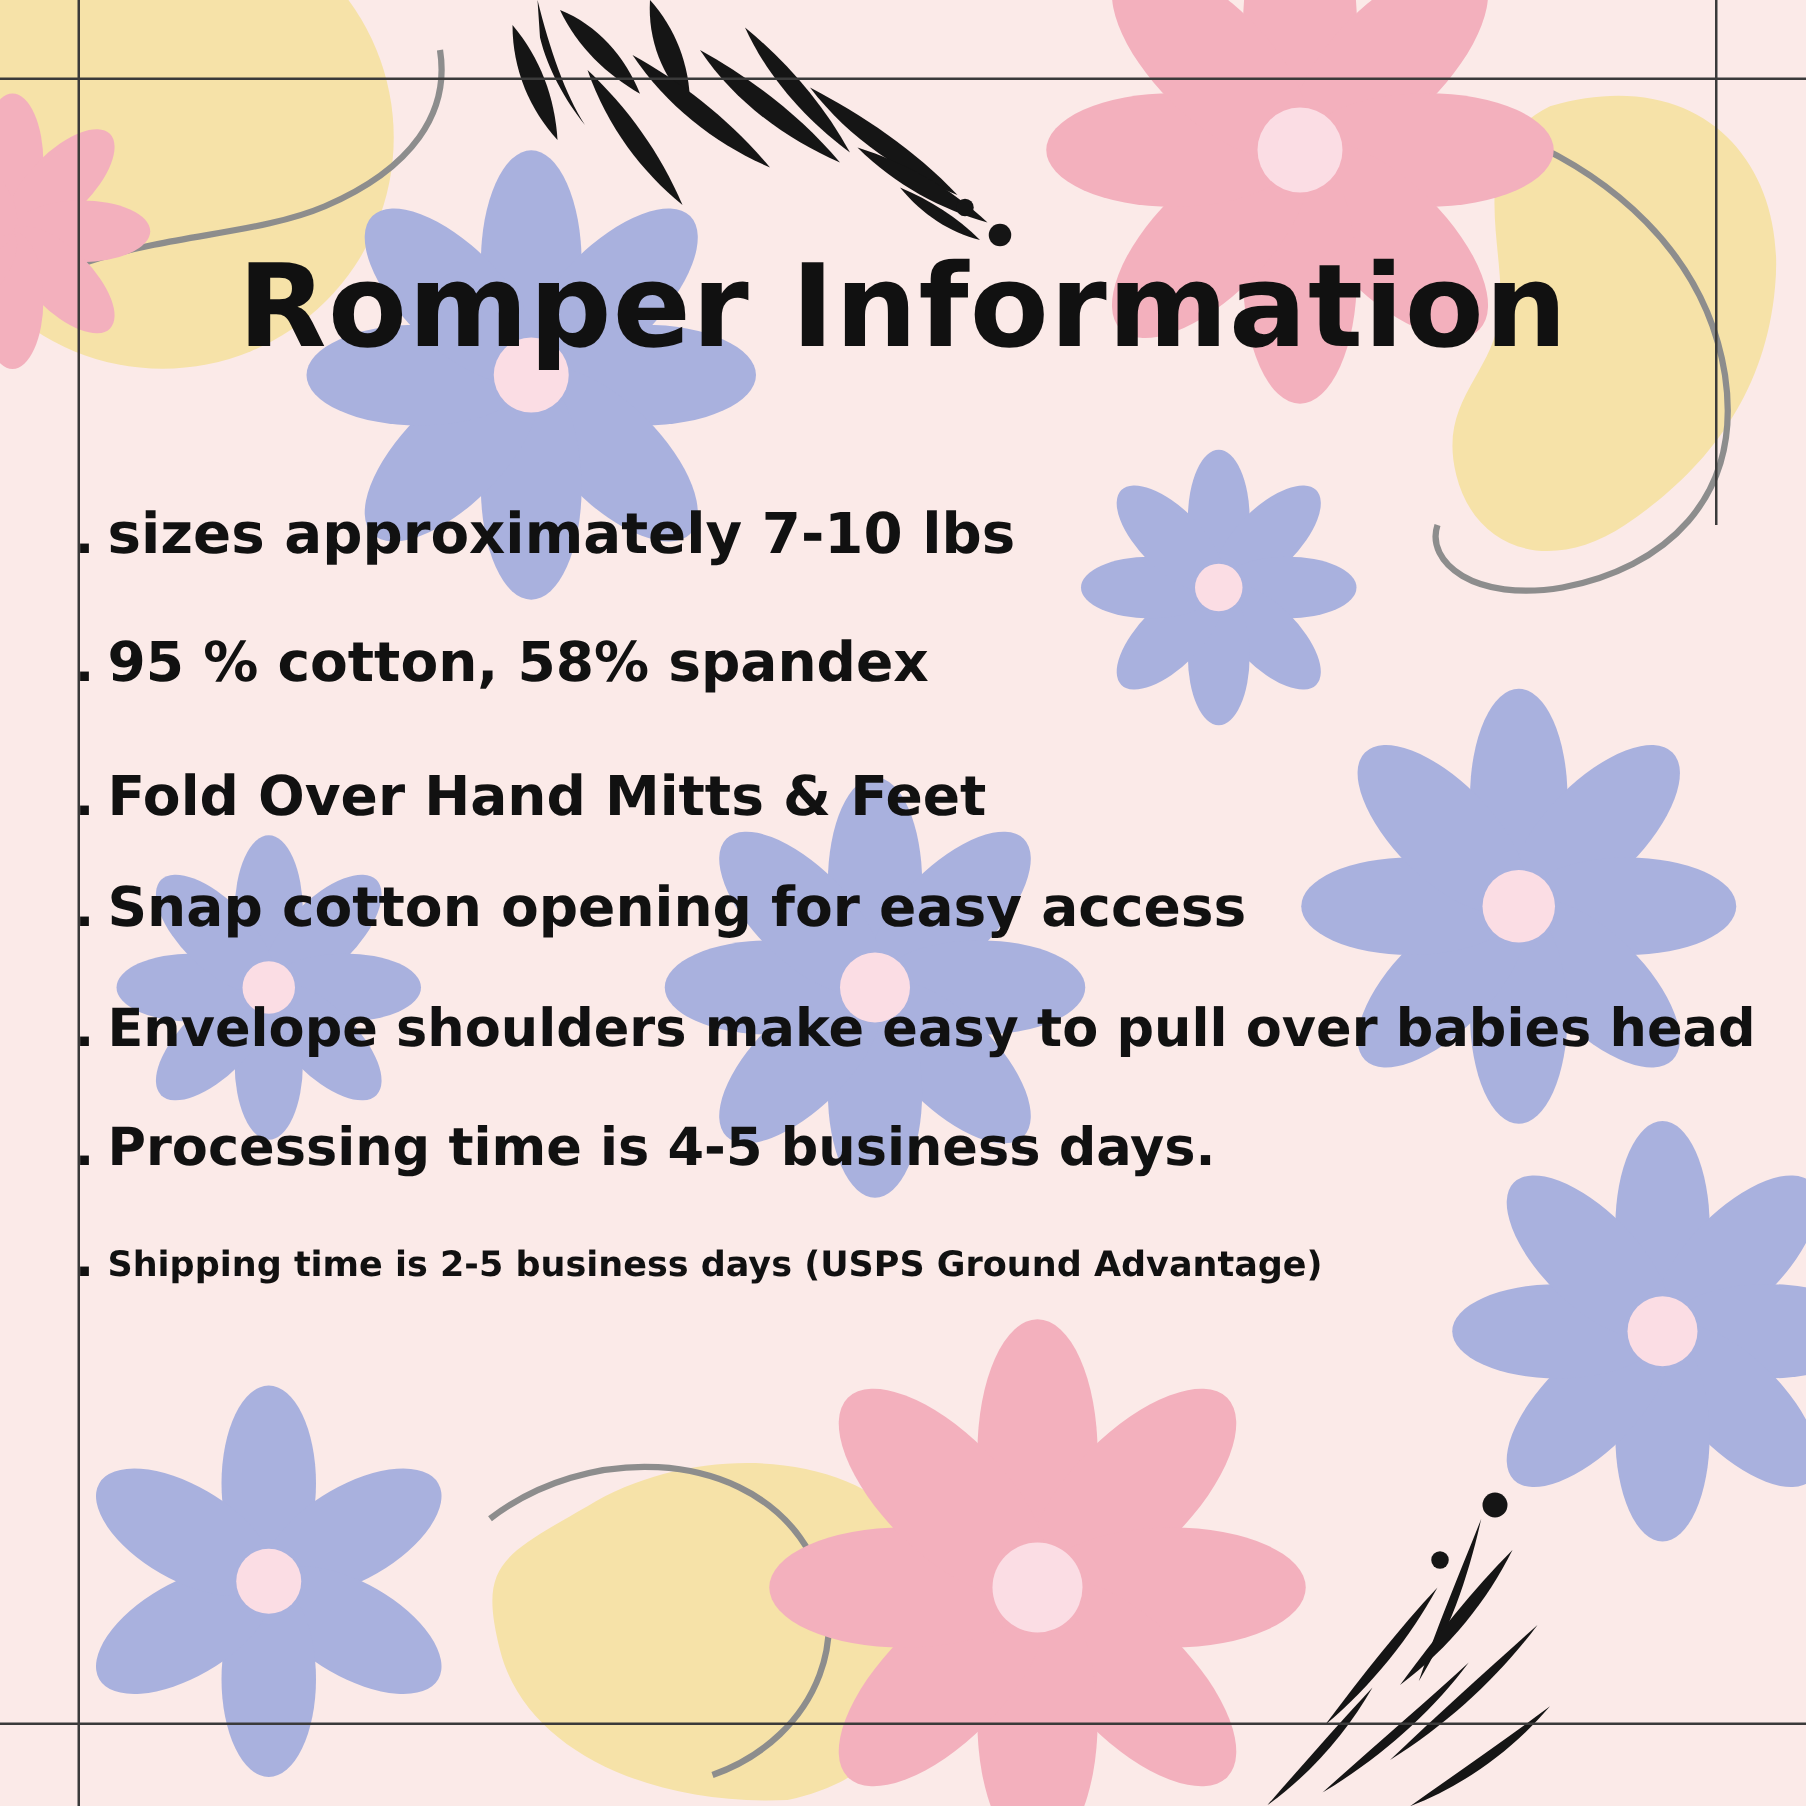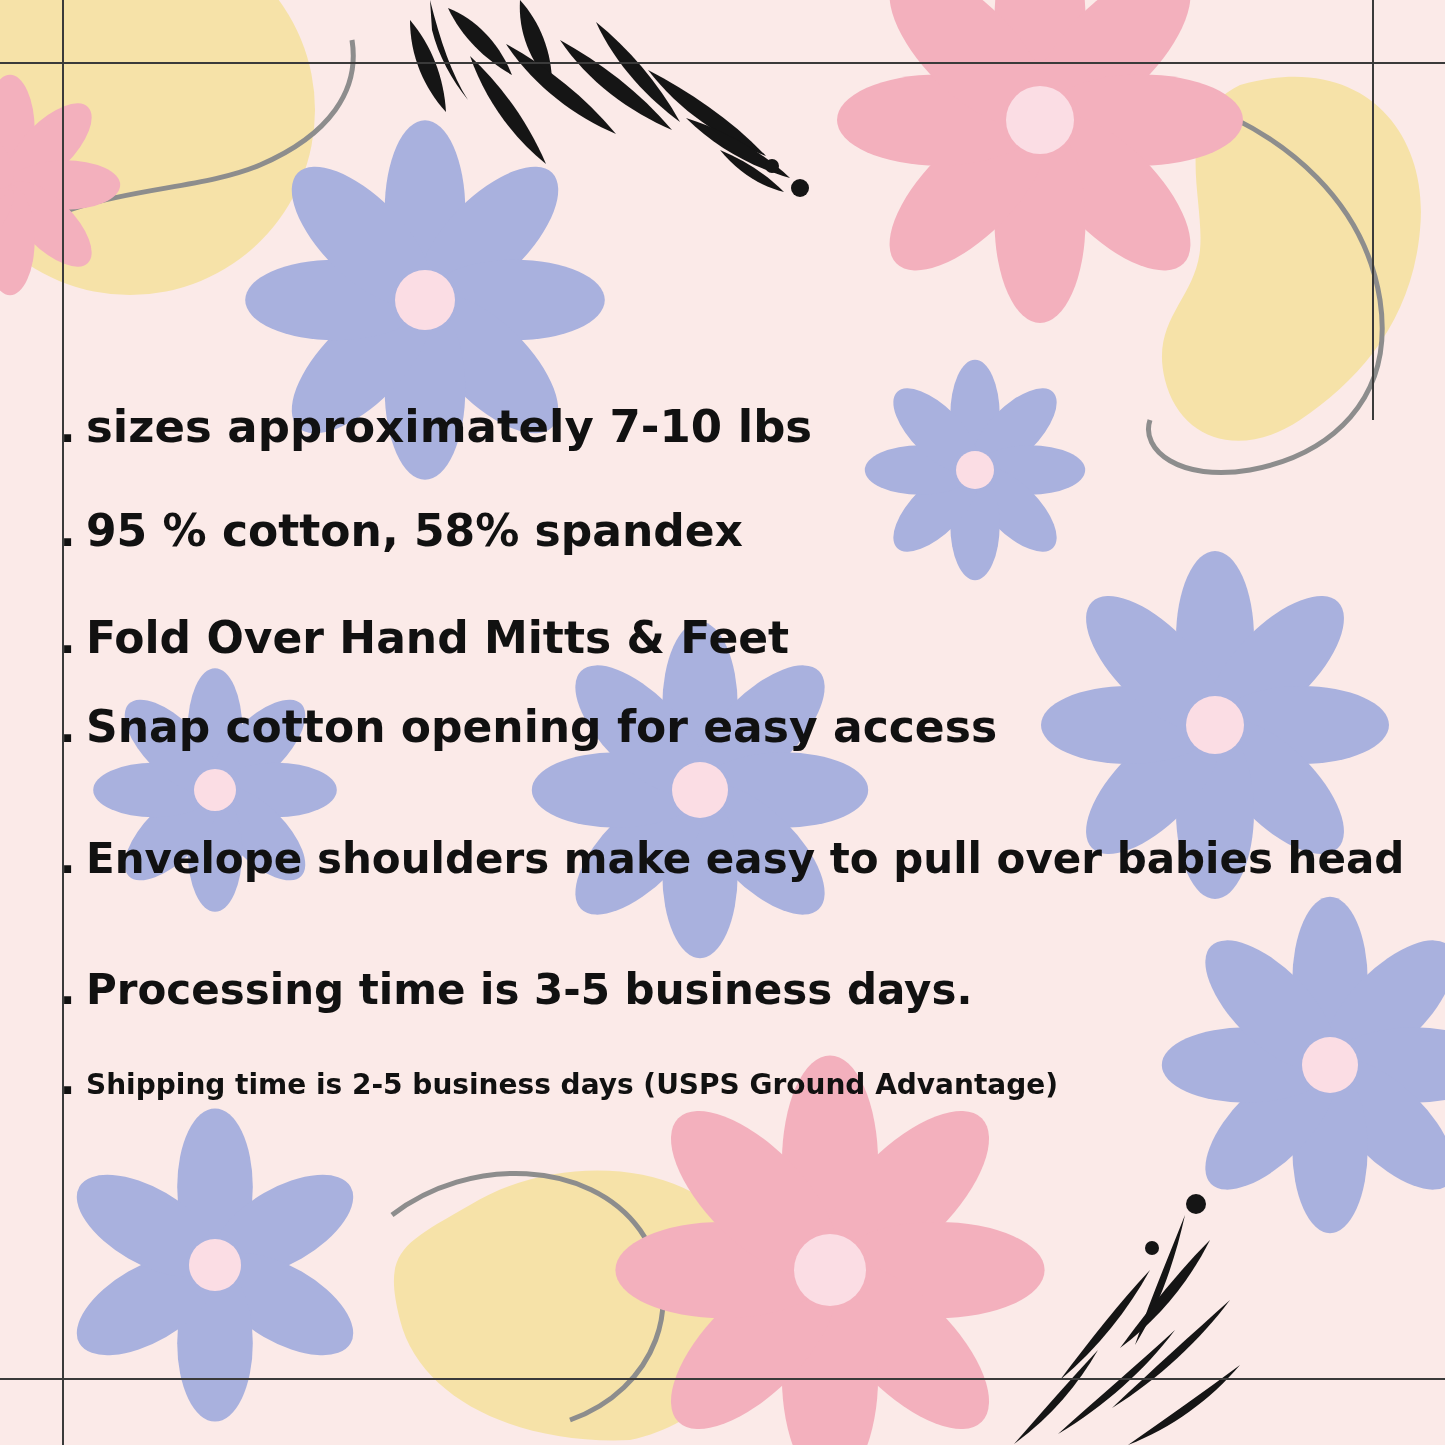--- a/index.html
+++ b/index.html
@@ -85,21 +85,21 @@
   .b0 { margin-top: 0px;  }
   .b1 { margin-top: 52px; }
   .b2 { margin-top: 56px; }
   .b3 { margin-top: 38px; }
   .b4 { margin-top: 46px; }
   .b5 { margin-top: 46px; }
   .b6 { margin-top: 46px; }
 
   .s-xl  { font-size: 45px; }
   .s-lg  { font-size: 44px; }
-  .s-md  { font-size: 42px; margin-top: 36px; }
+  .s-md  { font-size: 42px; }
   .s-xs  { font-size: 28px; }
 </style>
 </head>
 <body>
 
 <div id="poster">
 
   <svg class="deco" width="1445" height="1445" viewBox="0 0 1445 1445" xmlns="http://www.w3.org/2000/svg" style="left:0;top:0;">
 
     <defs>
@@ -224,20 +224,21 @@
     </g>
   </svg>
 
   <div class="gridline gl-v" style="left:62px;  top:0;    height:1445px;"></div>
   <div class="gridline gl-v" style="left:1372px;top:0;    height:420px;"></div>
   <div class="gridline gl-h" style="top:62px;   left:0;   width:1445px;"></div>
   <div class="gridline gl-h" style="top:1378px;left:0;  width:1445px;"></div>
 
   <div class="content">
 
+    <div class="title">Romper Information</div>
 
     <div class="bullets">
 
       <div class="bullet b0">
         <span class="dot">.</span>
         <span class="txt s-xl">sizes approximately 7-10 lbs</span>
       </div>
 
       <div class="bullet b1">
         <span class="dot">.</span>
@@ -254,21 +255,21 @@
         <span class="txt s-lg">Snap cotton opening for easy access</span>
       </div>
 
       <div class="bullet b4">
         <span class="dot">.</span>
         <span class="txt s-md">Envelope shoulders make easy to pull over babies head</span>
       </div>
 
       <div class="bullet b5">
         <span class="dot">.</span>
-        <span class="txt s-md">Processing time is 3-5 business days.</span>
+        <span class="txt s-md">Processing time is 4-5 business days.</span>
       </div>
 
       <div class="bullet b6">
         <span class="dot">.</span>
         <span class="txt s-xs">Shipping time is 2-5 business days (USPS Ground Advantage)</span>
       </div>
 
     </div>
   </div>
 </div>

